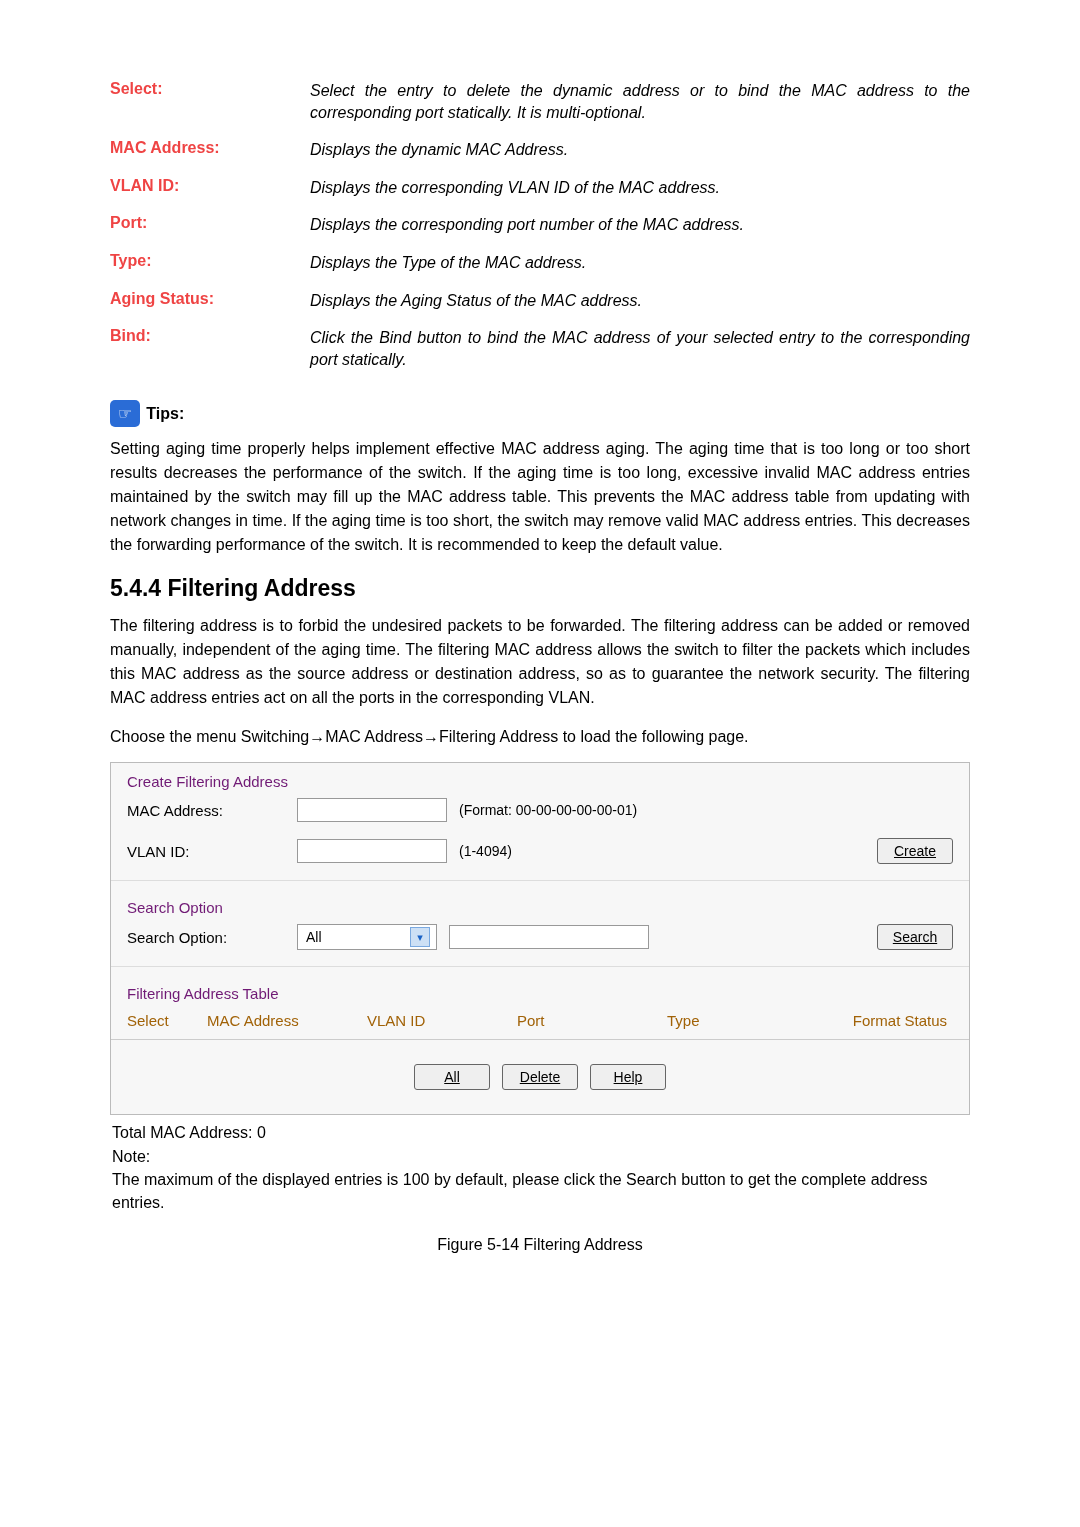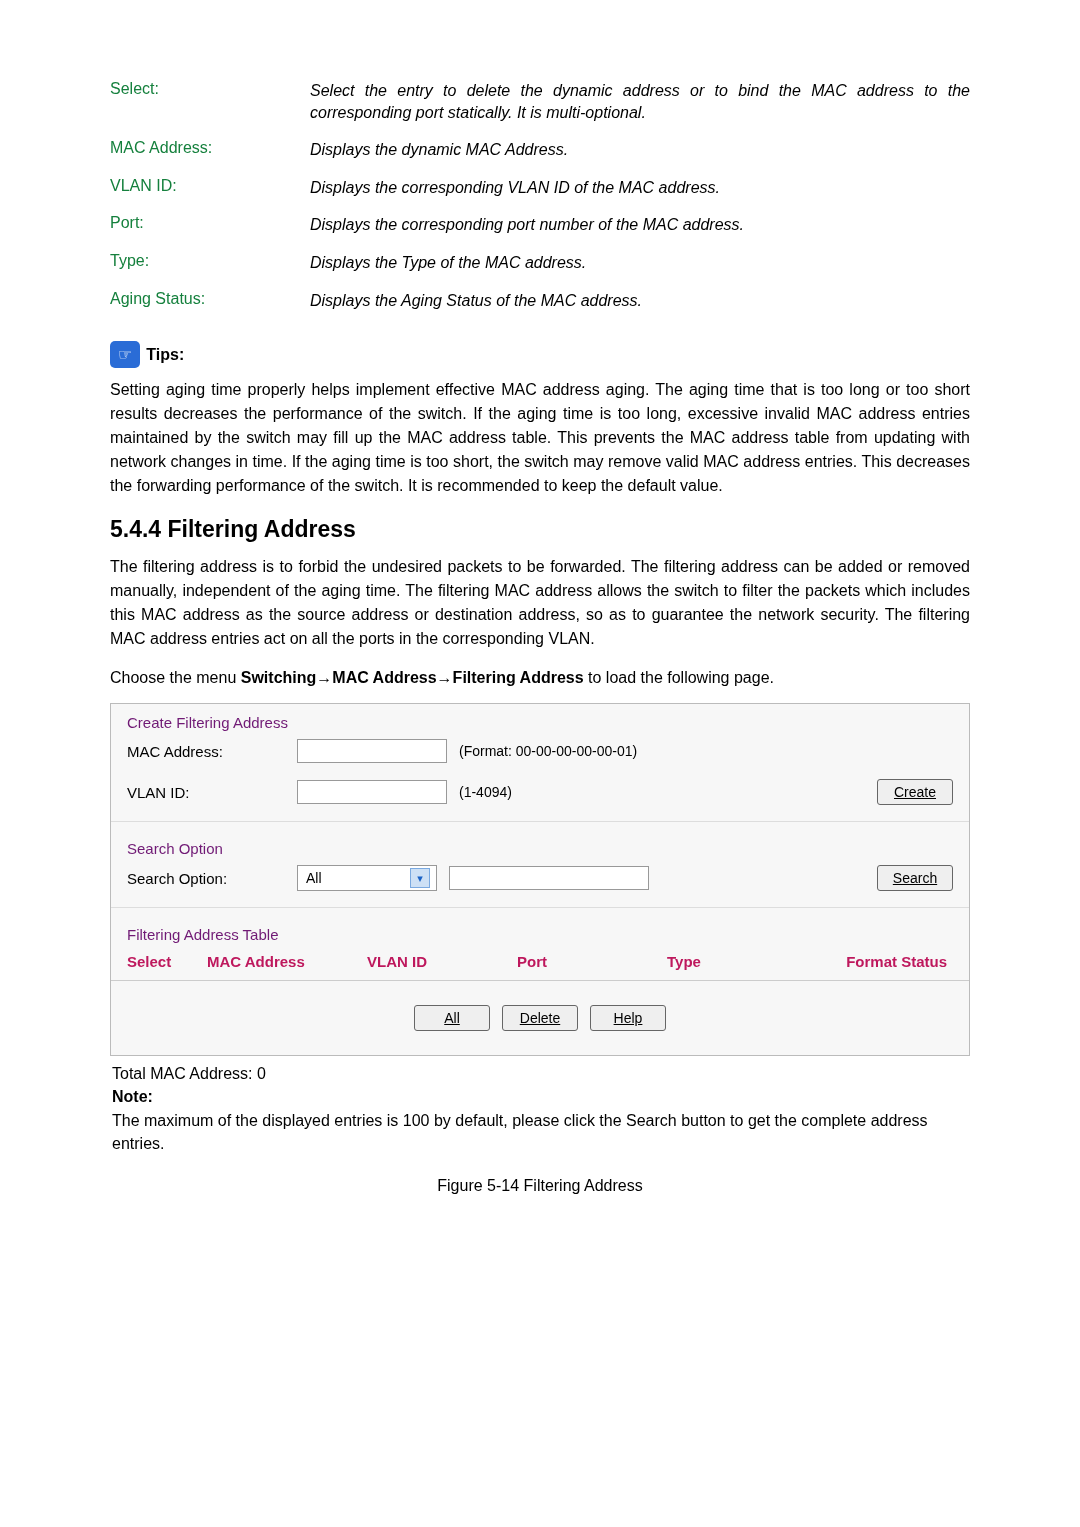--- a/index.html
+++ b/index.html
@@ -19,22 +19,22 @@
   .defs {
     margin-bottom: 30px;
   }
   .def-row {
     display: flex;
     margin-bottom: 16px;
   }
   .def-term {
     width: 200px;
     flex-shrink: 0;
-    color: #15803d;
-    font-weight: normal;
+    color: #ef4444;
+    font-weight: bold;
   }
   .def-desc {
     flex: 1;
     text-align: justify;
     line-height: 1.35;
     font-style: italic;
   }
   .tips-badge {
     display: inline-flex;
     align-items: center;
@@ -58,21 +58,21 @@
     margin-bottom: 18px;
   }
   h2.section {
     font-size: 23px;
     font-weight: bold;
     margin: 18px 0 12px 0;
   }
   .menu-line {
     margin-bottom: 16px;
   }
-  .bold { font-weight: bold; }
+  .bold { font-weight: normal; }
 
   
   .ui-panel {
     border: 1px solid #bbb;
     background: #f7f7f7;
     padding: 0;
     margin-top: 8px;
   }
   .ui-section-title {
     color: #701a75;
@@ -140,44 +140,43 @@
   }
   .divider {
     height: 1px;
     background: #ddd;
     margin: 8px 0;
   }
   .table-hdr {
     display: flex;
     padding: 10px 16px;
     border-bottom: 1px solid #ccc;
-    color: #be185d;
+    color: #a16207;
     font-size: 15px;
-    font-weight: bold;
   }
   .th { text-align: left; }
   .th.sel { width: 80px; text-align:left;}
   .th.mac { width: 160px; }
   .th.vlan { width: 150px; }
   .th.port { width: 150px; }
   .th.type { width: 120px; }
   .th.aging { flex:1; text-align:right; padding-right: 6px; }
   .btn-row {
     display: flex;
     justify-content: center;
     gap: 12px;
     padding: 24px 0;
   }
   .panel-footnote {
     font-size: 16px;
     padding: 0 2px;
     margin-top: 6px;
     line-height: 1.45;
   }
-  .panel-footnote .b { font-weight: bold; }
+  .panel-footnote .b { font-weight: normal; }
   .fig-caption {
     text-align: center;
     font-size: 16px;
     margin-top: 22px;
   }
   .page-num {
     text-align: center;
     font-size: 13px;
     margin-top: 40px;
   }
@@ -204,20 +203,24 @@
       <div class="def-term">Port:</div>
       <div class="def-desc">Displays the corresponding port number of the MAC address.</div>
     </div>
     <div class="def-row">
       <div class="def-term">Type:</div>
       <div class="def-desc">Displays the Type of the MAC address.</div>
     </div>
     <div class="def-row">
       <div class="def-term">Aging Status:</div>
       <div class="def-desc">Displays the Aging Status of the MAC address.</div>
+    </div>
+    <div class="def-row">
+      <div class="def-term">Bind:</div>
+      <div class="def-desc">Click the Bind button to bind the MAC address of your selected entry to the corresponding port statically.</div>
     </div>
   </div>
 
   <div class="tips-line">
     <span class="tips-badge">☞</span>
     <span class="tips-label">Tips:</span>
   </div>
   <div class="body-para">Setting aging time properly helps implement effective MAC address aging. The aging time that is too long or too short results decreases the performance of the switch. If the aging time is too long, excessive invalid MAC address entries maintained by the switch may fill up the MAC address table. This prevents the MAC address table from updating with network changes in time. If the aging time is too short, the switch may remove valid MAC address entries. This decreases the forwarding performance of the switch. It is recommended to keep the default value.</div>
 
   <h2 class="section">5.4.4 Filtering Address</h2>

